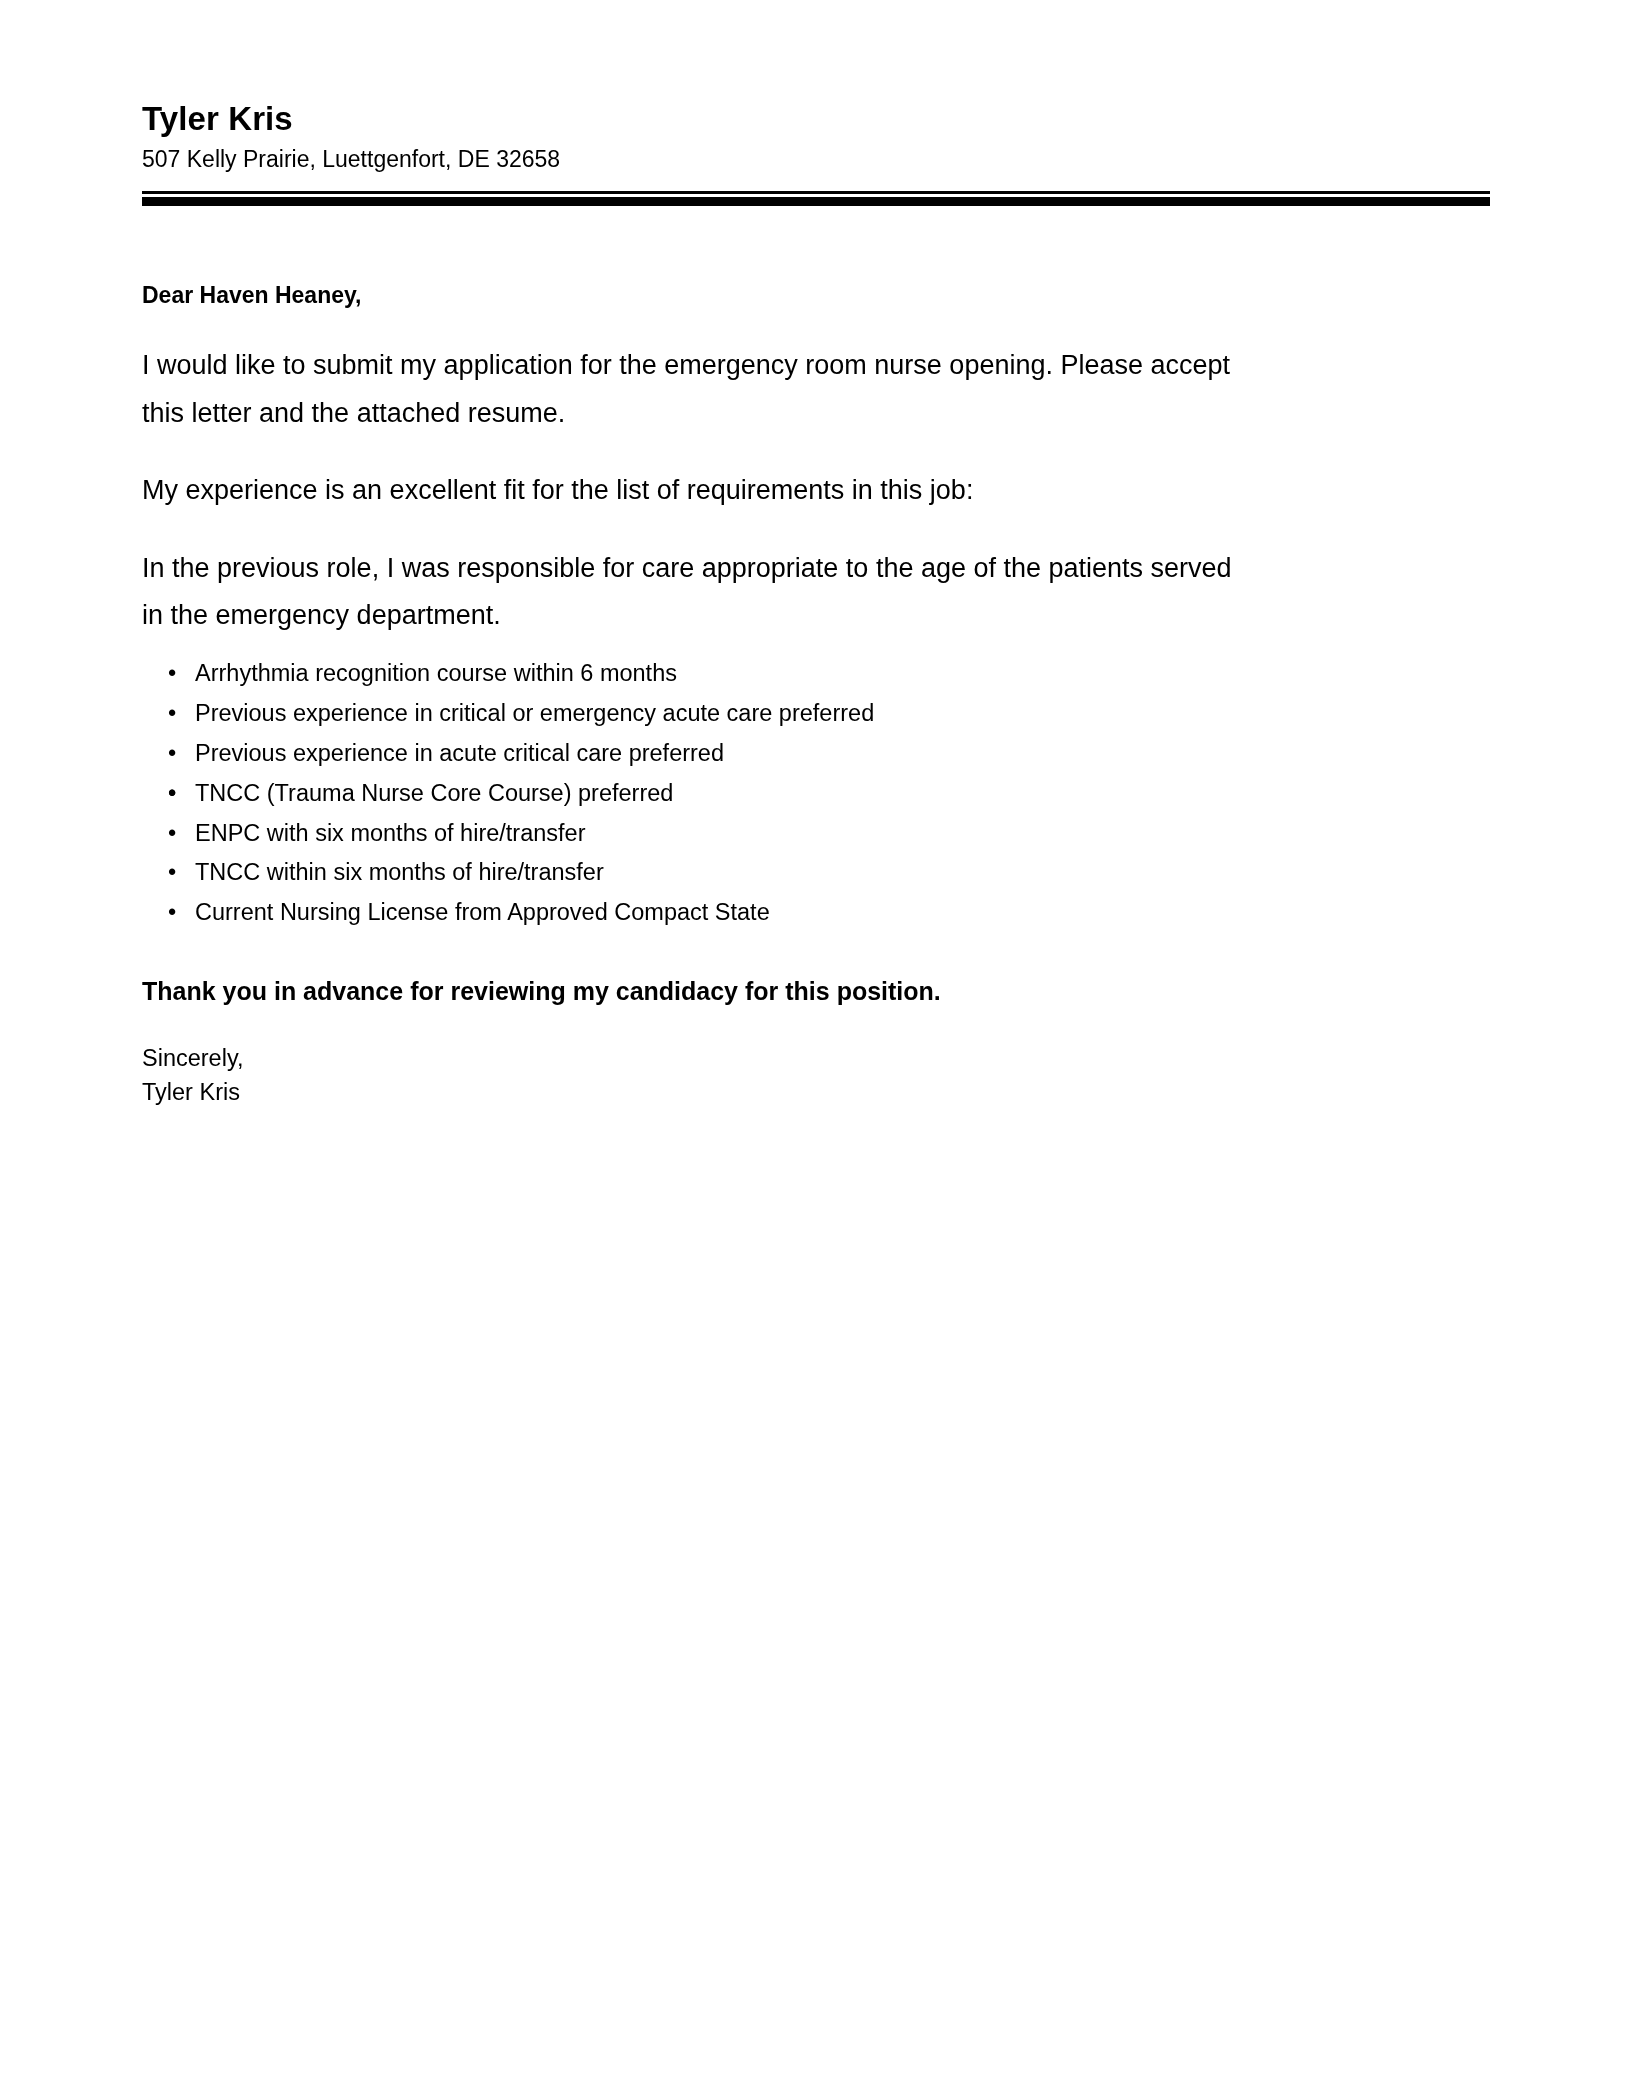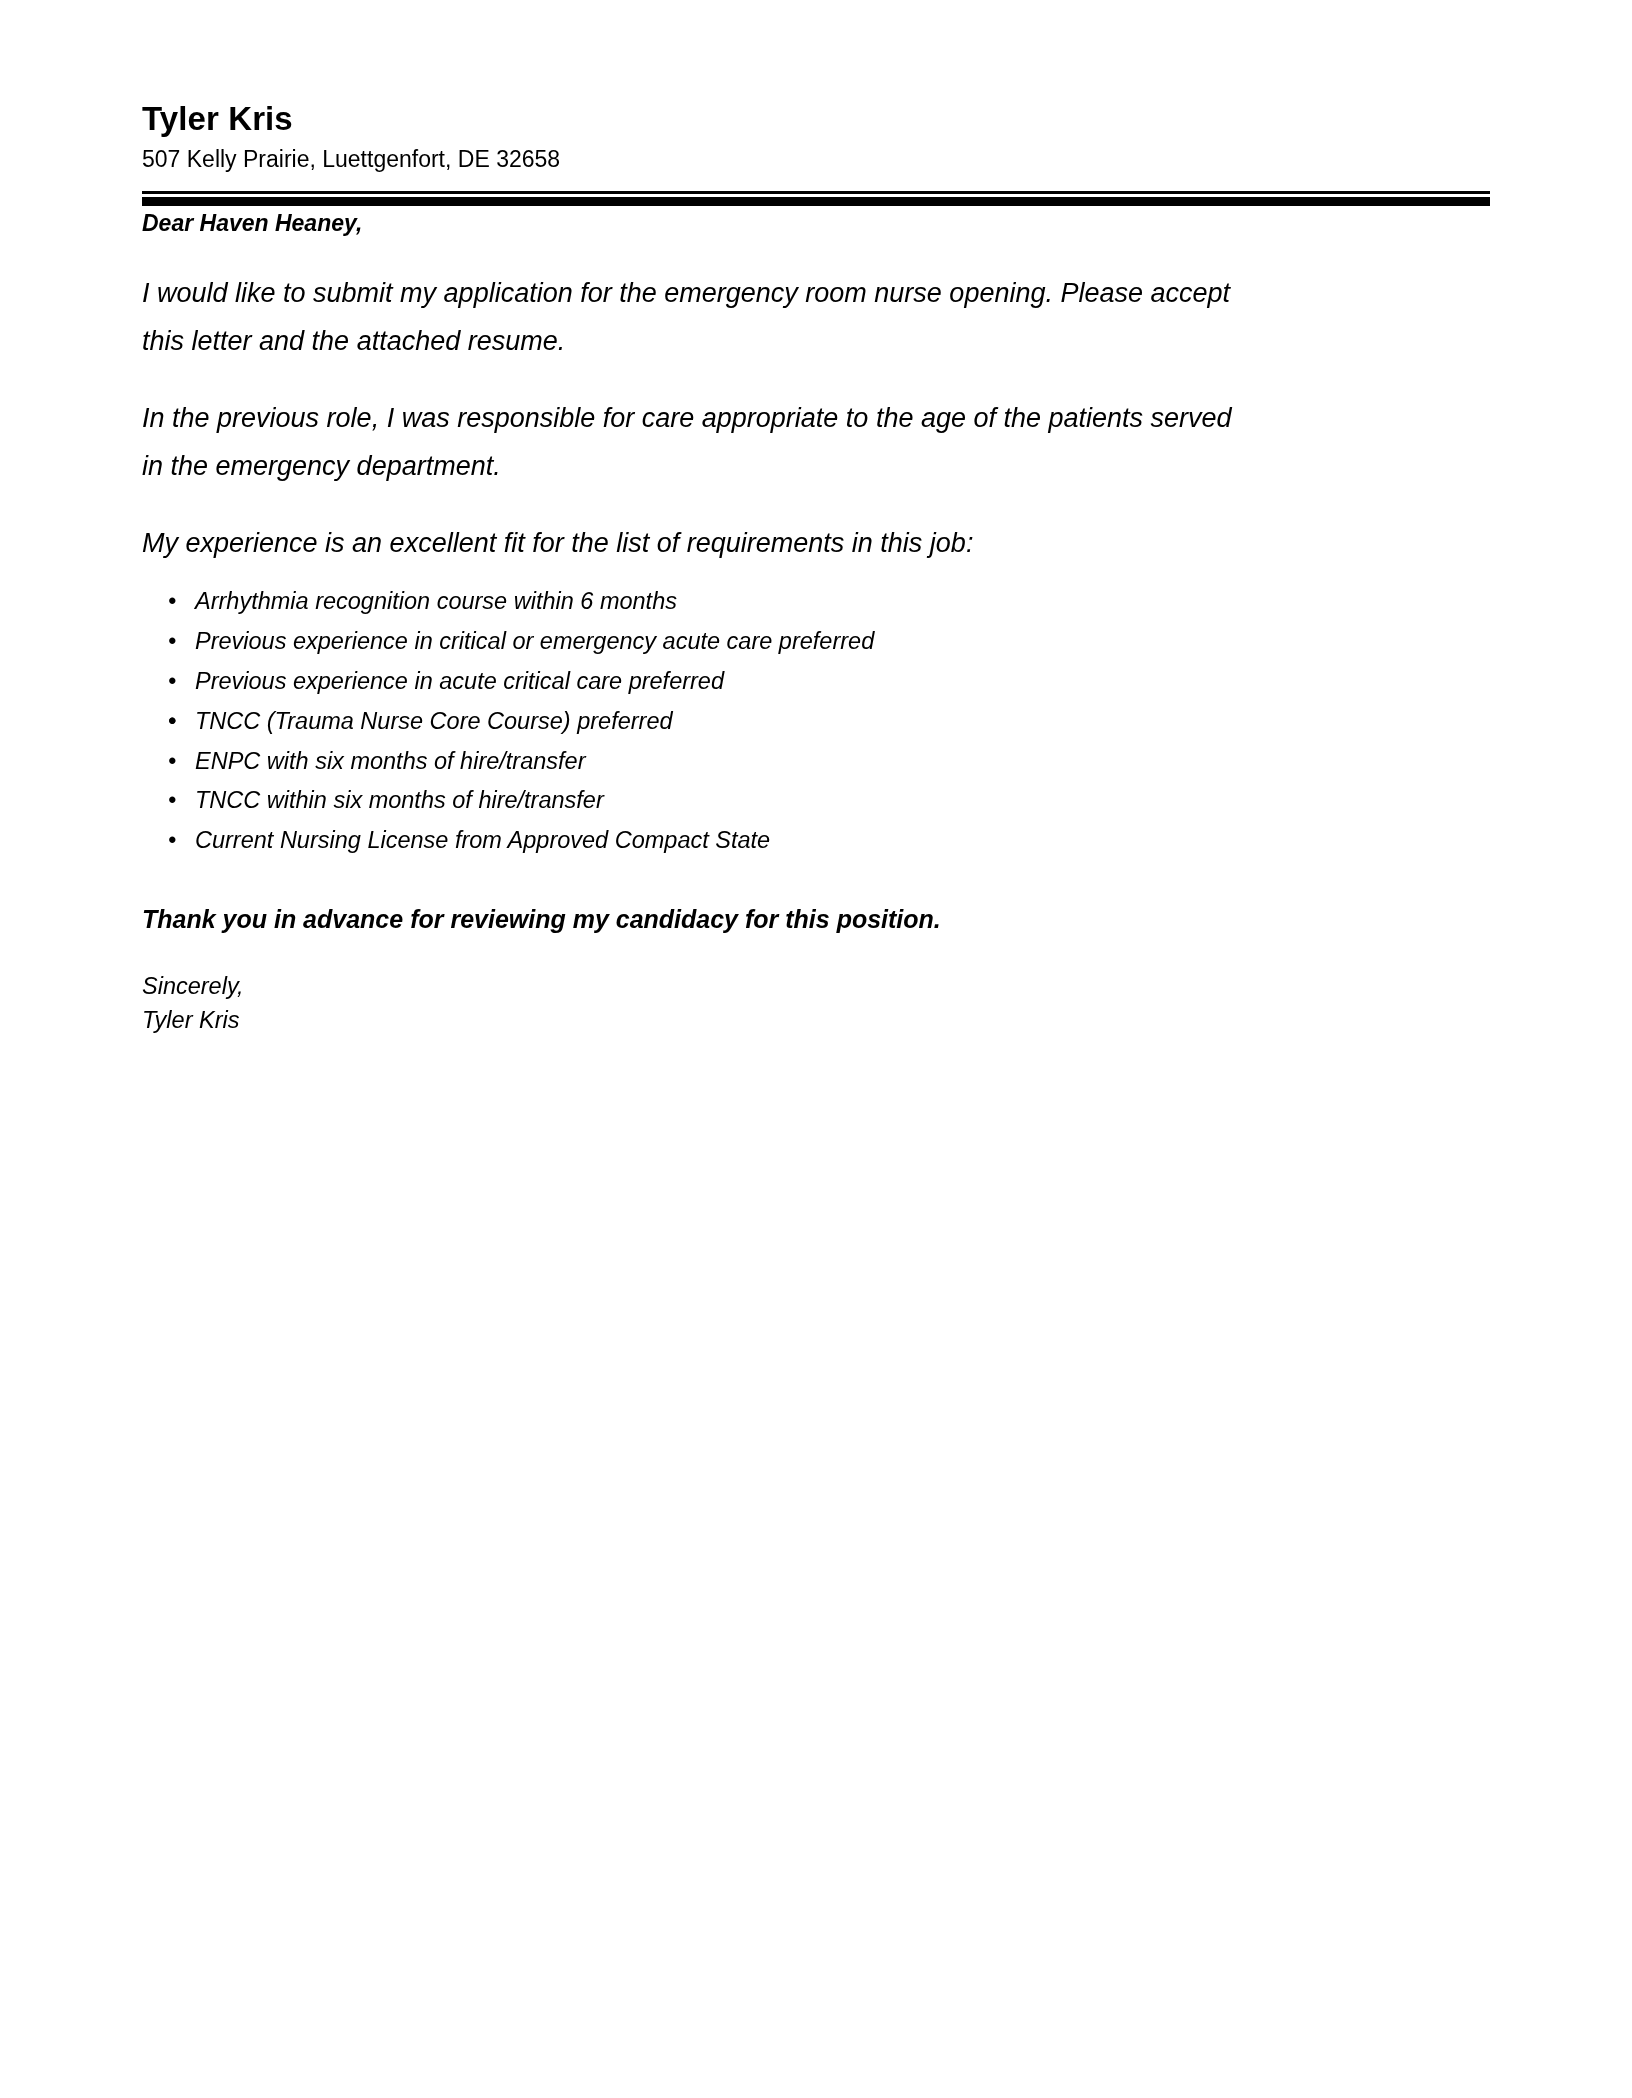--- a/index.html
+++ b/index.html
@@ -57,21 +57,21 @@
     height: 3px;
     background: #ffffff;
   }
   .header-rule .thick {
     height: 9px;
     background: #000000;
   }
 
   
   .letter-body {
-    font-style: italic;
+    padding-top: 72px;
   }
   .salutation {
     font-size: 23px;
     font-weight: bold;
     line-height: 1.5;
     margin: 0;
   }
   .para {
     font-size: 27px;
     font-weight: normal;
@@ -134,23 +134,23 @@
       <div class="thick"></div>
     </div>
   </header>
 
   <main class="letter-body">
 
     <p class="salutation">Dear Haven Heaney,</p>
 
     <p class="para">I would like to submit my application for the emergency room nurse opening. Please accept this letter and the attached resume.</p>
 
+    <p class="para lead-in">My experience is an excellent fit for the list of requirements in this job:</p>
+
     <p class="para">In the previous role, I was responsible for care appropriate to the age of the patients served in the emergency department.</p>
-
-    <p class="para lead-in">My experience is an excellent fit for the list of requirements in this job:</p>
 
     <ul class="requirements" id="requirements-list">
         <li><span class="bullet-marker">•</span><span>Arrhythmia recognition course within 6 months</span></li>
         <li><span class="bullet-marker">•</span><span>Previous experience in critical or emergency acute care preferred</span></li>
         <li><span class="bullet-marker">•</span><span>Previous experience in acute critical care preferred</span></li>
         <li><span class="bullet-marker">•</span></li>
         <li><span class="bullet-marker">•</span><span>TNCC (Trauma Nurse Core Course) preferred</span></li>
         <li><span class="bullet-marker">•</span><span>ENPC with six months of hire/transfer</span></li>
         <li><span class="bullet-marker">•</span><span>TNCC within six months of hire/transfer</span></li>
         <li><span class="bullet-marker">•</span><span>Current Nursing License from Approved Compact State</span></li>

